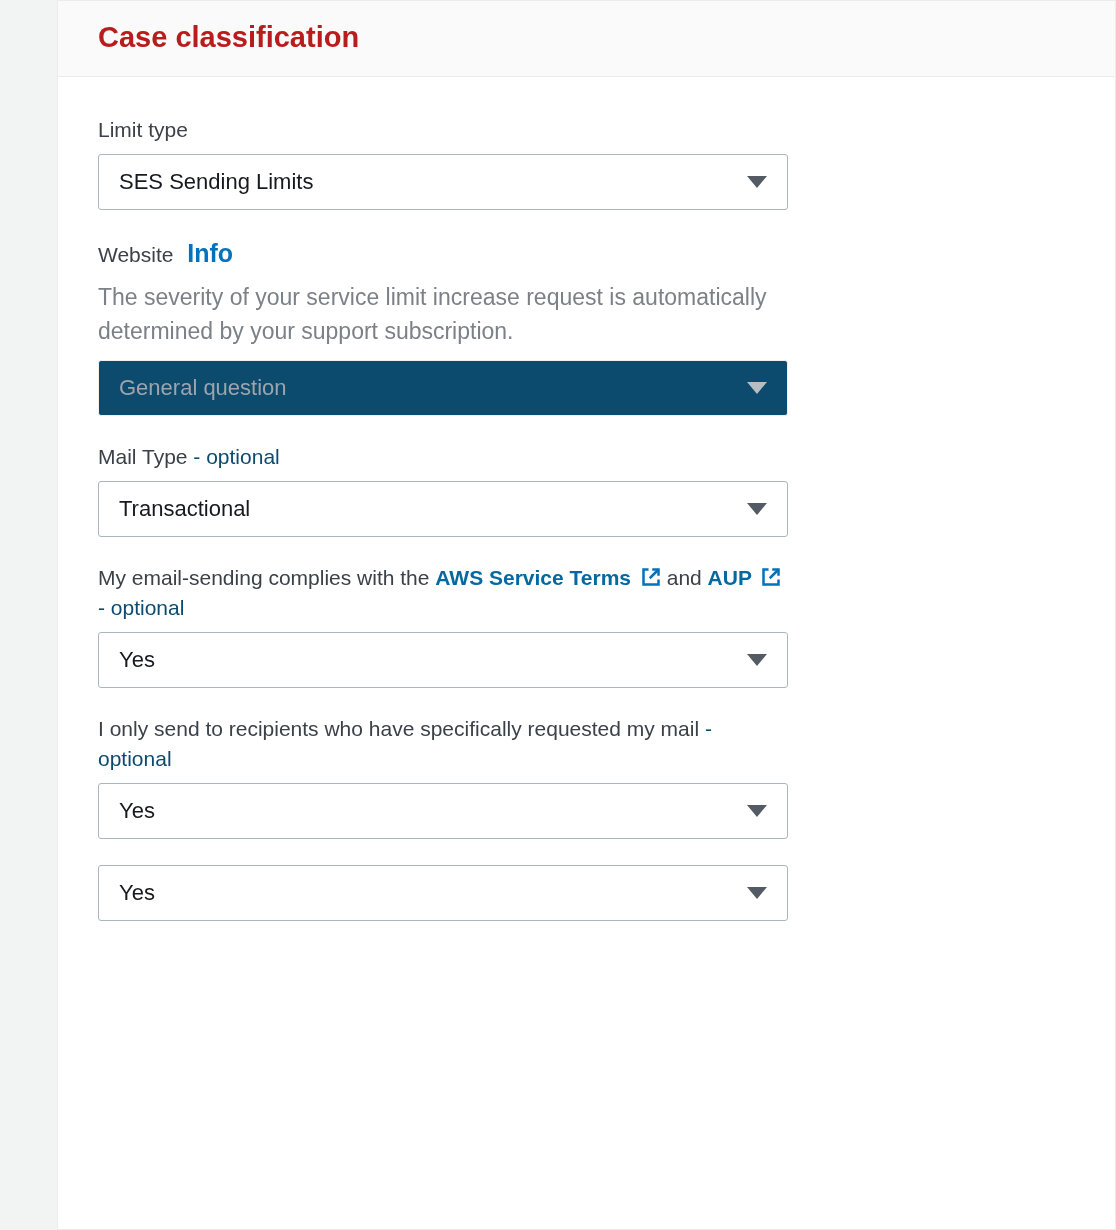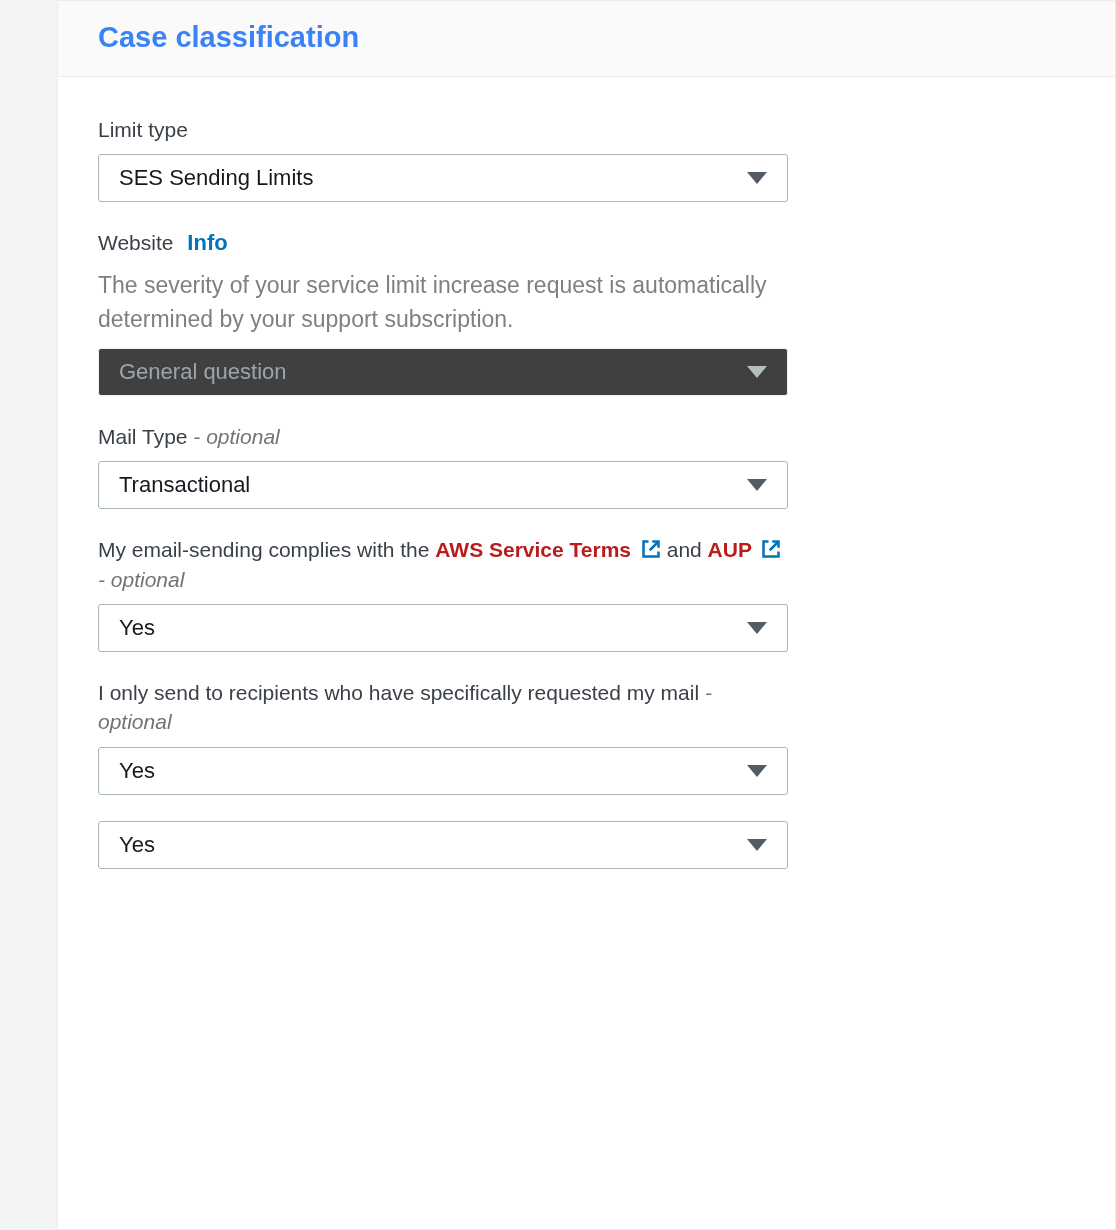--- a/index.html
+++ b/index.html
@@ -30,66 +30,65 @@
   }
   .panel-header {
     padding: 20px 40px 22px;
     background: #fafafa;
     border-bottom: 1px solid #eaeded;
   }
   .panel-header h2 {
     margin: 0;
     font-size: 29px;
     font-weight: 700;
-    color: #3b82f6;
+    color: #b91c1c;
   }
   .panel-body {
     padding: 38px 40px 0;
   }
   .field {
     margin-bottom: 26px;
     max-width: 690px;
   }
   .label-row {
     font-size: 21px;
     color: #3b4149;
     line-height: 1.4;
     margin-bottom: 10px;
   }
   .label-row .opt {
-    font-style: italic;
-    color: #737373;
+    color: #0c4a6e;
     margin-top: 36px;
   }
   .info-link {
     color: #0073bb;
     font-weight: 700;
-    font-size: 22px;
+    font-size: 25px;
     cursor: pointer;
     margin-left: 8px;
   }
   .hint {
     font-size: 23px;
     color: #7b8187;
     line-height: 1.45;
     margin: 6px 0 12px;
   }
   .select {
     position: relative;
-    height: 48px;
+    height: 56px;
     border: 1px solid #aab7b8;
     border-radius: 3px;
     background: #fff;
     display: flex;
     align-items: center;
     padding: 0 20px;
     cursor: pointer;
   }
   .select.disabled {
-    background: #404040;
+    background: #0c4a6e;
     border: 1px solid #eff1f1;
     color: #9da5ab;
     cursor: default;
   }
   .select .value {
     font-size: 22px;
     color: #16191f;
     flex: 1;
   }
   .select.disabled .value {
@@ -109,21 +108,21 @@
     height: 56px;
     border: 1px solid #aab7b8;
     border-radius: 3px;
     background: #fff;
     width: 100%;
     font-size: 22px;
     padding: 0 18px;
     outline: none;
   }
   a.ext {
-    color: #b91c1c;
+    color: #0369a1;
     font-weight: 700;
     text-decoration: none;
     cursor: pointer;
   }
   .ext-icon {
     display: inline-block;
     vertical-align: -2px;
     margin-left: 4px;
   }
   .ext-icon svg { display: block; }

